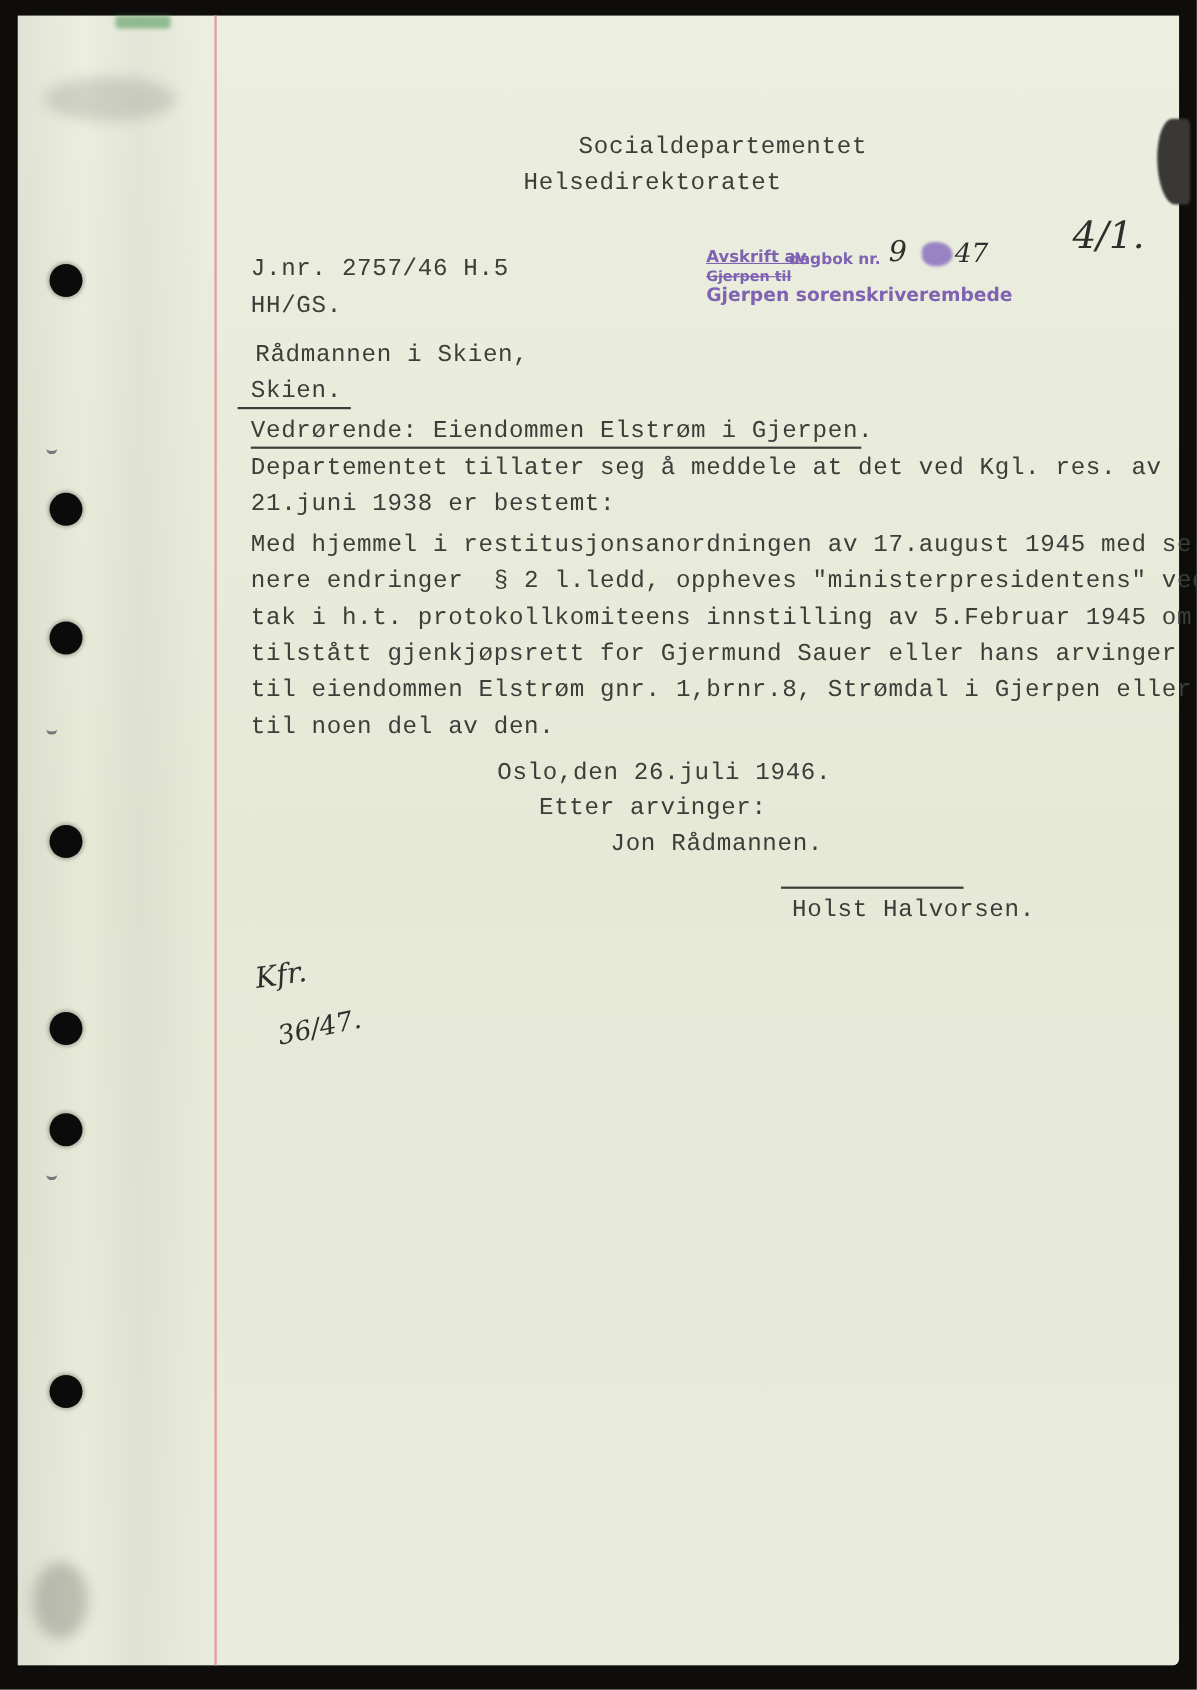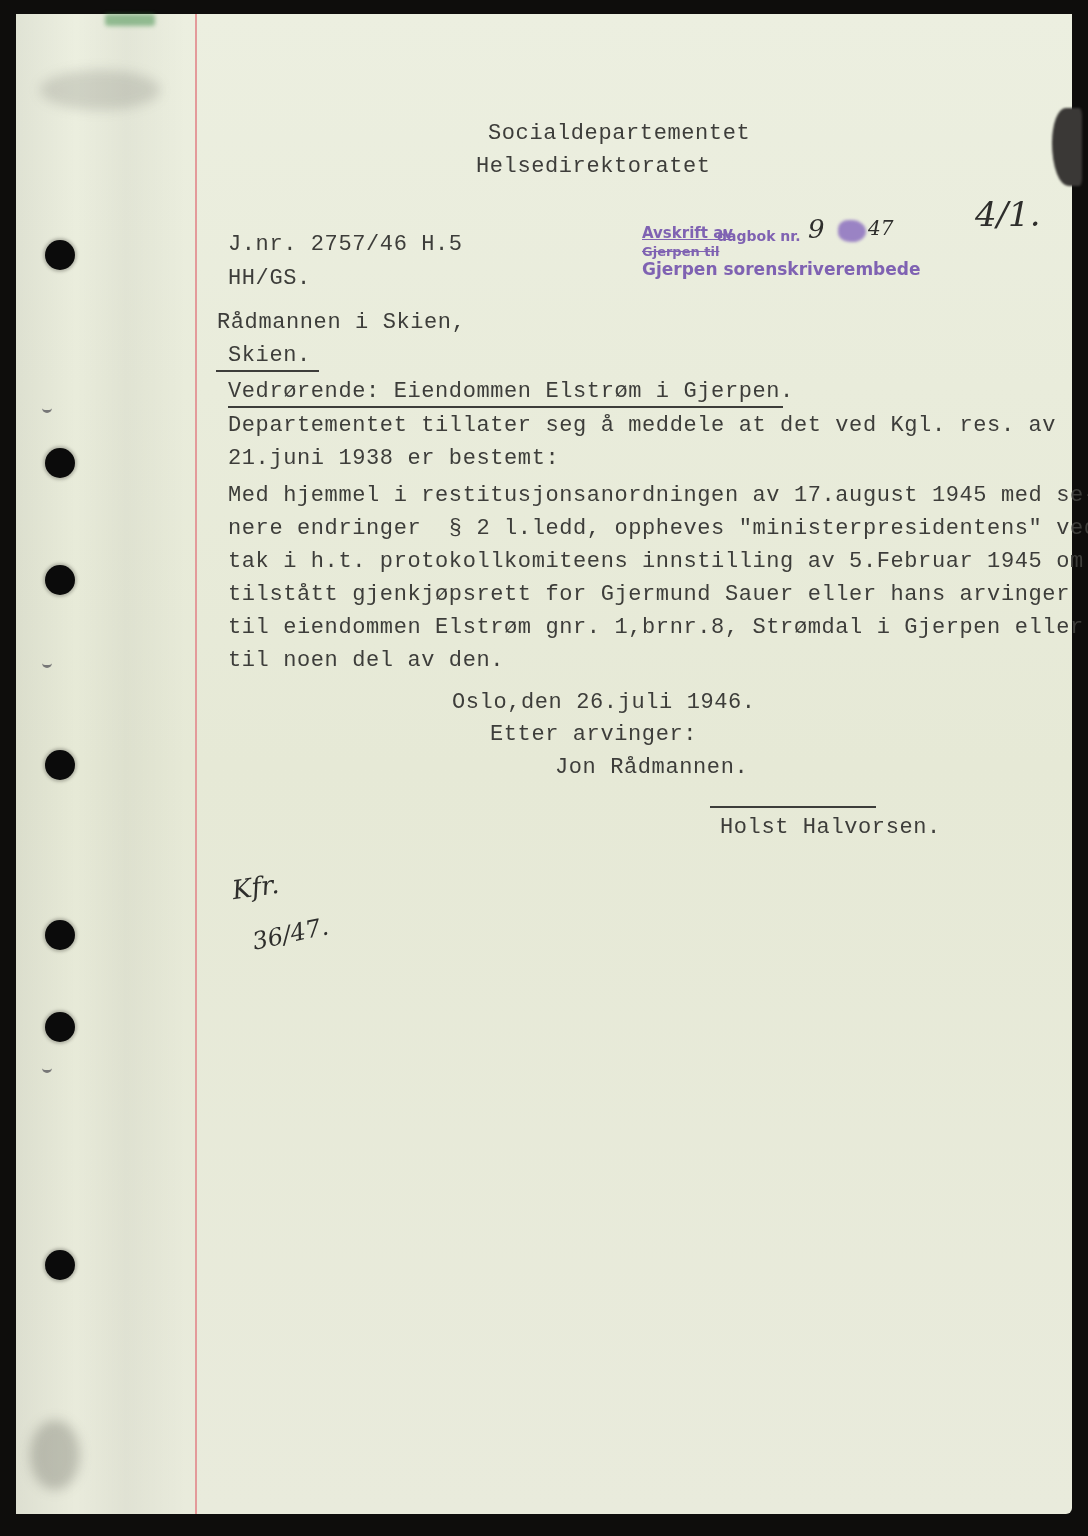--- a/index.html
+++ b/index.html
@@ -60,36 +60,36 @@
 <div class="hole" style="left:45px;top:448px"></div>
 <div class="hole" style="left:45px;top:565px"></div>
 <div class="hole" style="left:45px;top:750px"></div>
 <div class="hole" style="left:45px;top:920px"></div>
 <div class="hole" style="left:45px;top:1012px"></div>
 <div class="hole" style="left:45px;top:1250px"></div>
 <div class="mark" style="left:42px;top:405px"></div>
 <div class="mark" style="left:42px;top:660px"></div>
 <div class="mark" style="left:42px;top:1065px"></div>
 
-<div class="t" style="left:488px;top:121px">Socialdepartementet</div>
+<div class="t" style="left:526px;top:121px">Socialdepartementet</div>
 <div class="t" style="left:476px;top:154px">Helsedirektoratet</div>
 
 <div class="t" style="left:228px;top:232px">J.nr. 2757/46 H.5</div>
 <div class="t" style="left:228px;top:266px">HH/GS.</div>
 
 <div class="stamp s1">Avskrift av</div>
 <div class="stamp s2">dagbok nr.</div>
 <div class="stamp s3">Gjerpen til</div>
 <div class="stamp s4">Gjerpen sorenskriverembede</div>
 <div class="hand" style="left:808px;top:214px;font-size:26px">9</div>
 <div class="stamp-year"></div>
-<div class="hand" style="left:868px;top:216px;font-size:20px">47</div>
+<div class="hand" style="left:868px;top:216px;font-size:24px">47</div>
 <div class="hand" style="left:975px;top:194px;font-size:34px">4/1.</div>
 
-<div class="t" style="left:217px;top:310px">Rådmannen i Skien,</div>
+<div class="t" style="left:232px;top:310px">Rådmannen i Skien,</div>
 <div class="t" style="left:228px;top:343px">Skien.</div>
 <div class="rule" style="left:216px;top:370px;width:103px"></div>
 
 <div class="t" style="left:228px;top:379px">Vedrørende: Eiendommen Elstrøm i Gjerpen.</div>
 <div class="rule" style="left:228px;top:406px;width:555px"></div>
 
 <div class="t" style="left:228px;top:413px">Departementet tillater seg å meddele at det ved Kgl. res. av</div>
 <div class="t" style="left:228px;top:446px">21.juni 1938 er bestemt:</div>
 
 <div class="t" style="left:228px;top:483px">Med hjemmel i restitusjonsanordningen av 17.august 1945 med se-</div>

